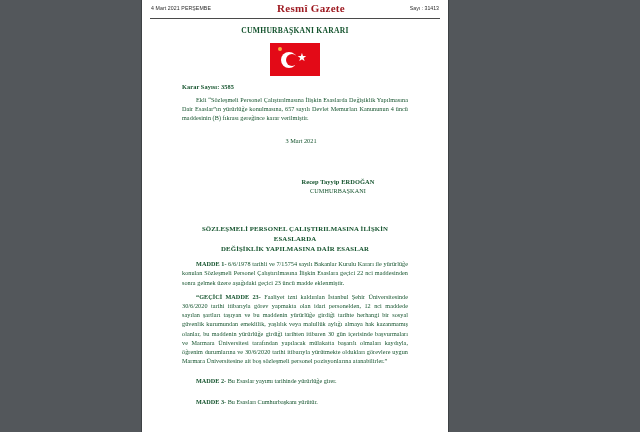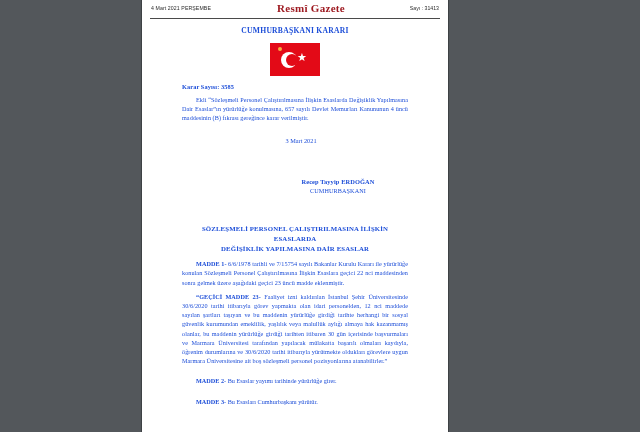--- a/index.html
+++ b/index.html
@@ -78,21 +78,21 @@
     right: 8px;
     top: 18px;
     height: 1px;
     background: #4a4a4a;
   }
 
   
   .doc {
     padding: 0 40px;
     box-sizing: border-box;
-    color: #1d4ed8;
+    color: #14532d;
   }
 
   .decision-head {
     text-align: center;
     font-weight: bold;
     font-size: 7.6px;
     letter-spacing: 0.25px;
     margin-top: 6px;
   }
 

